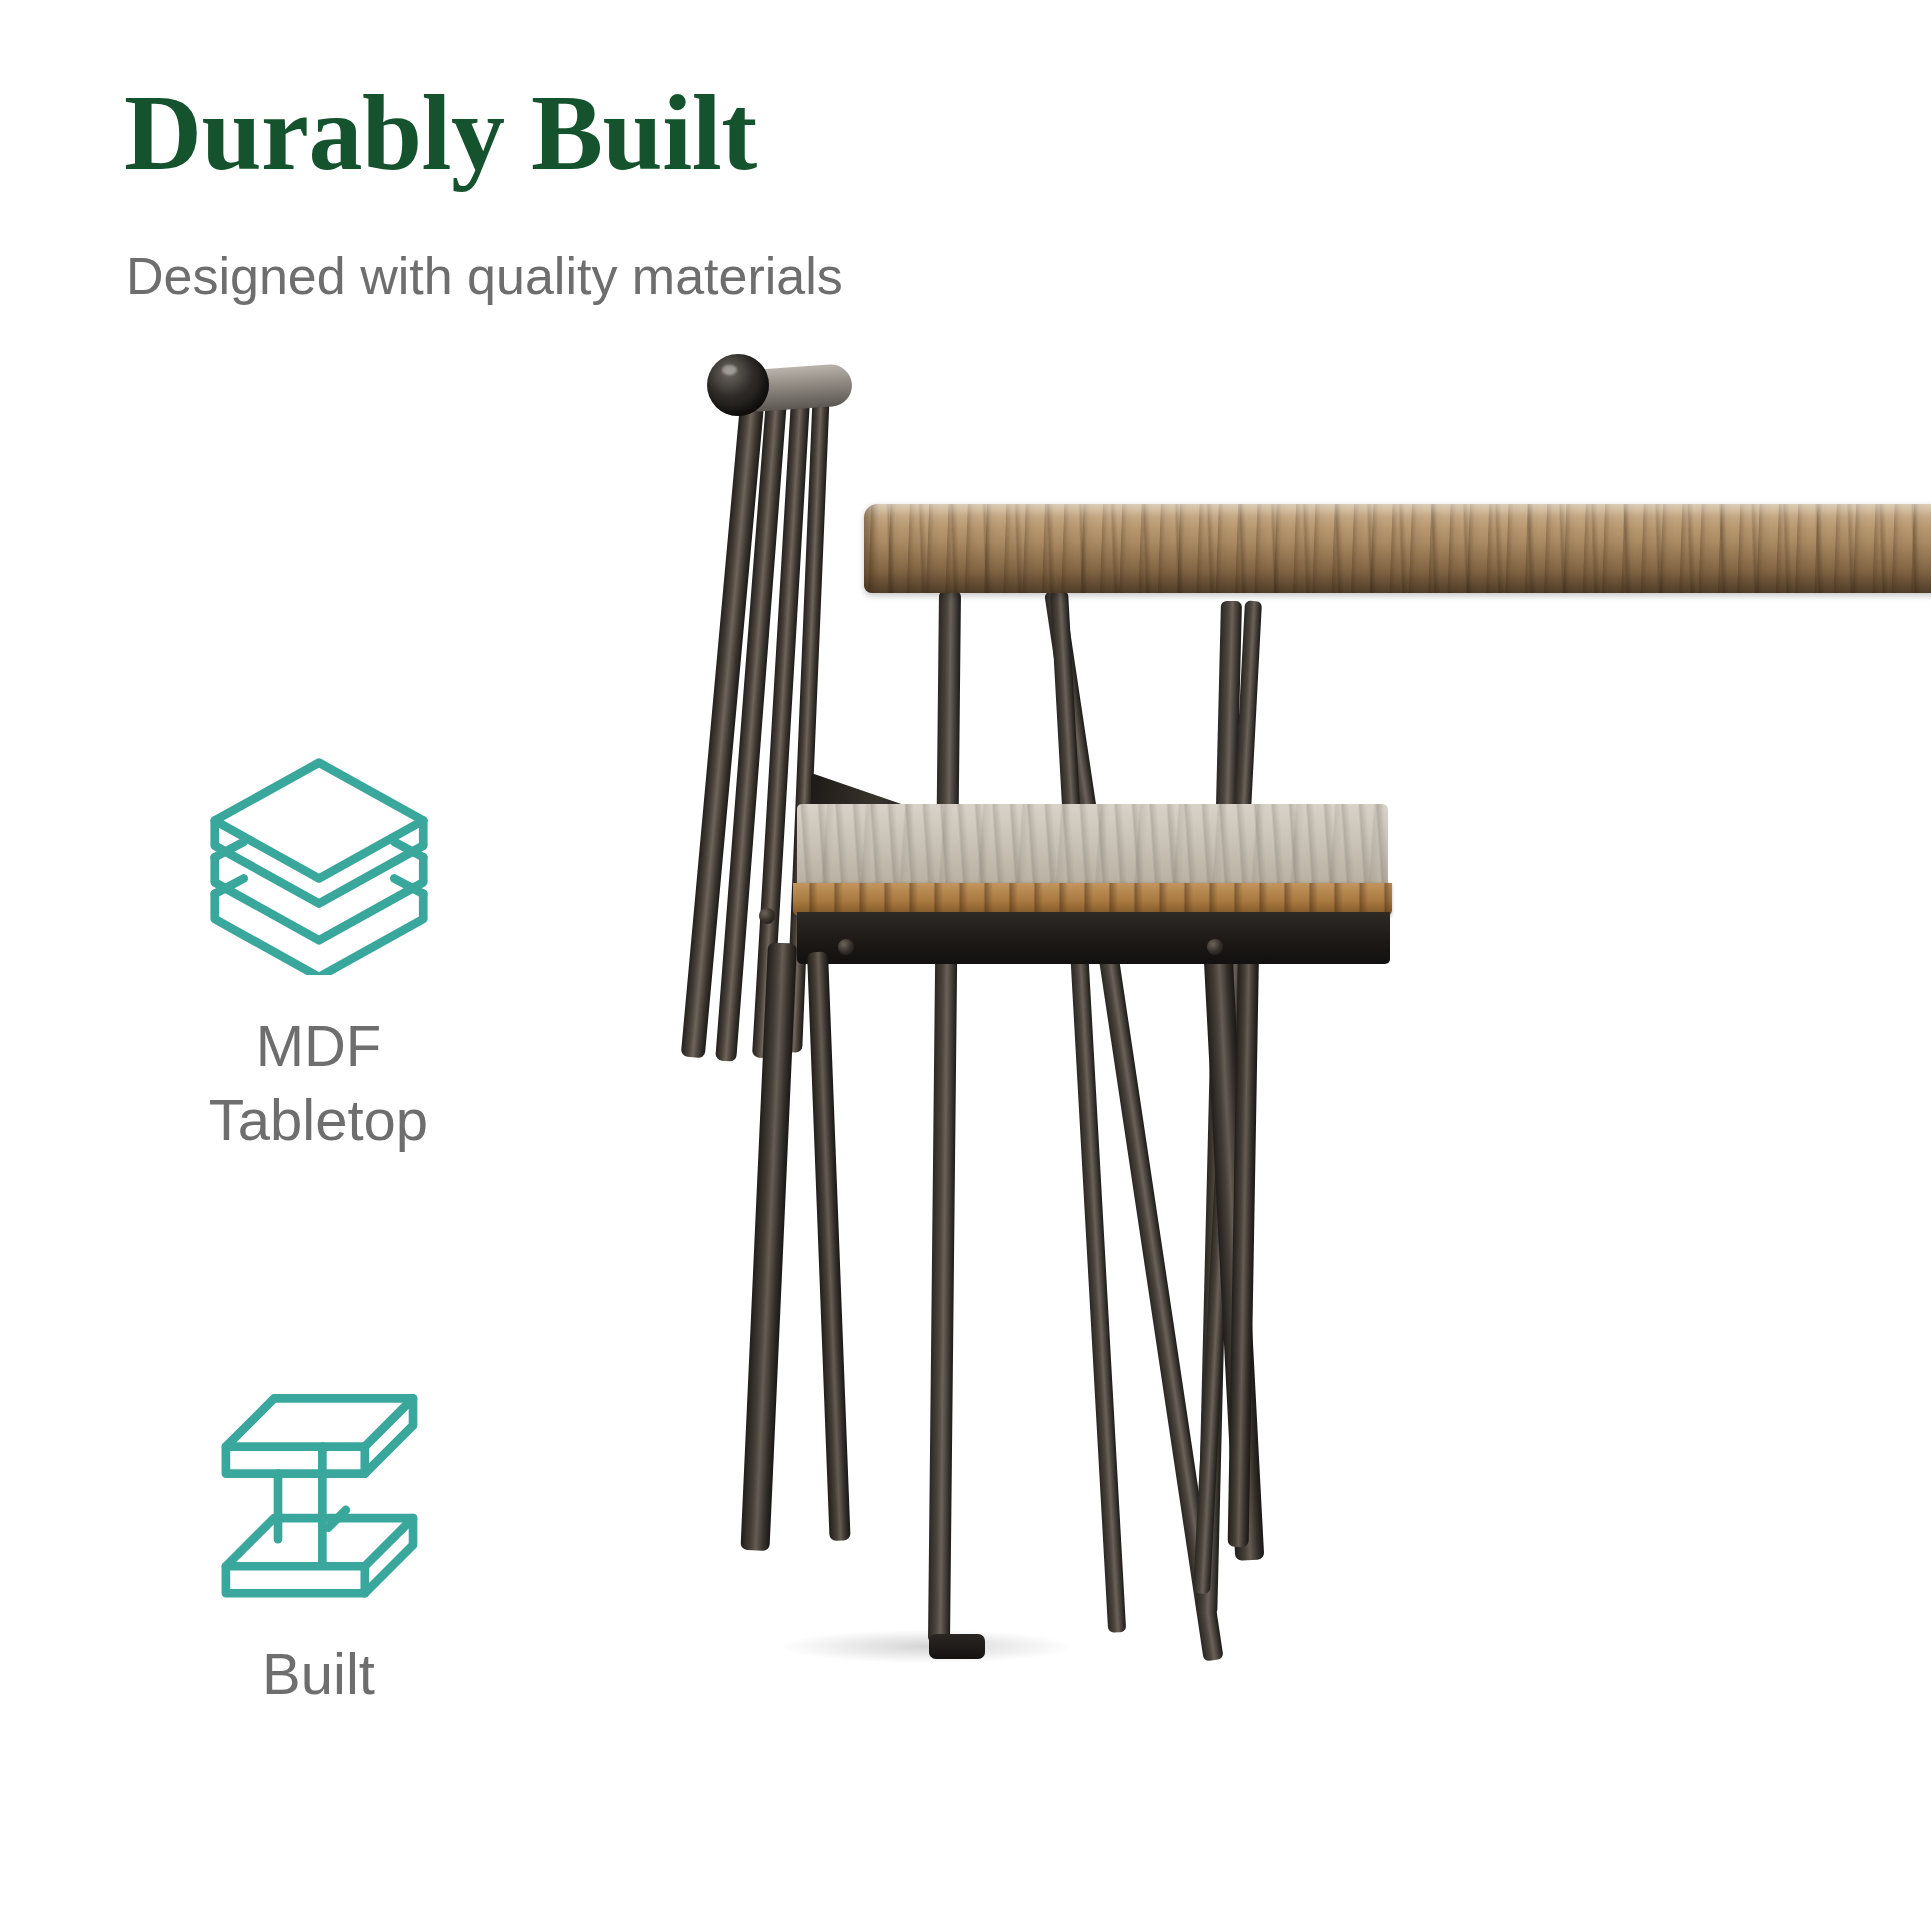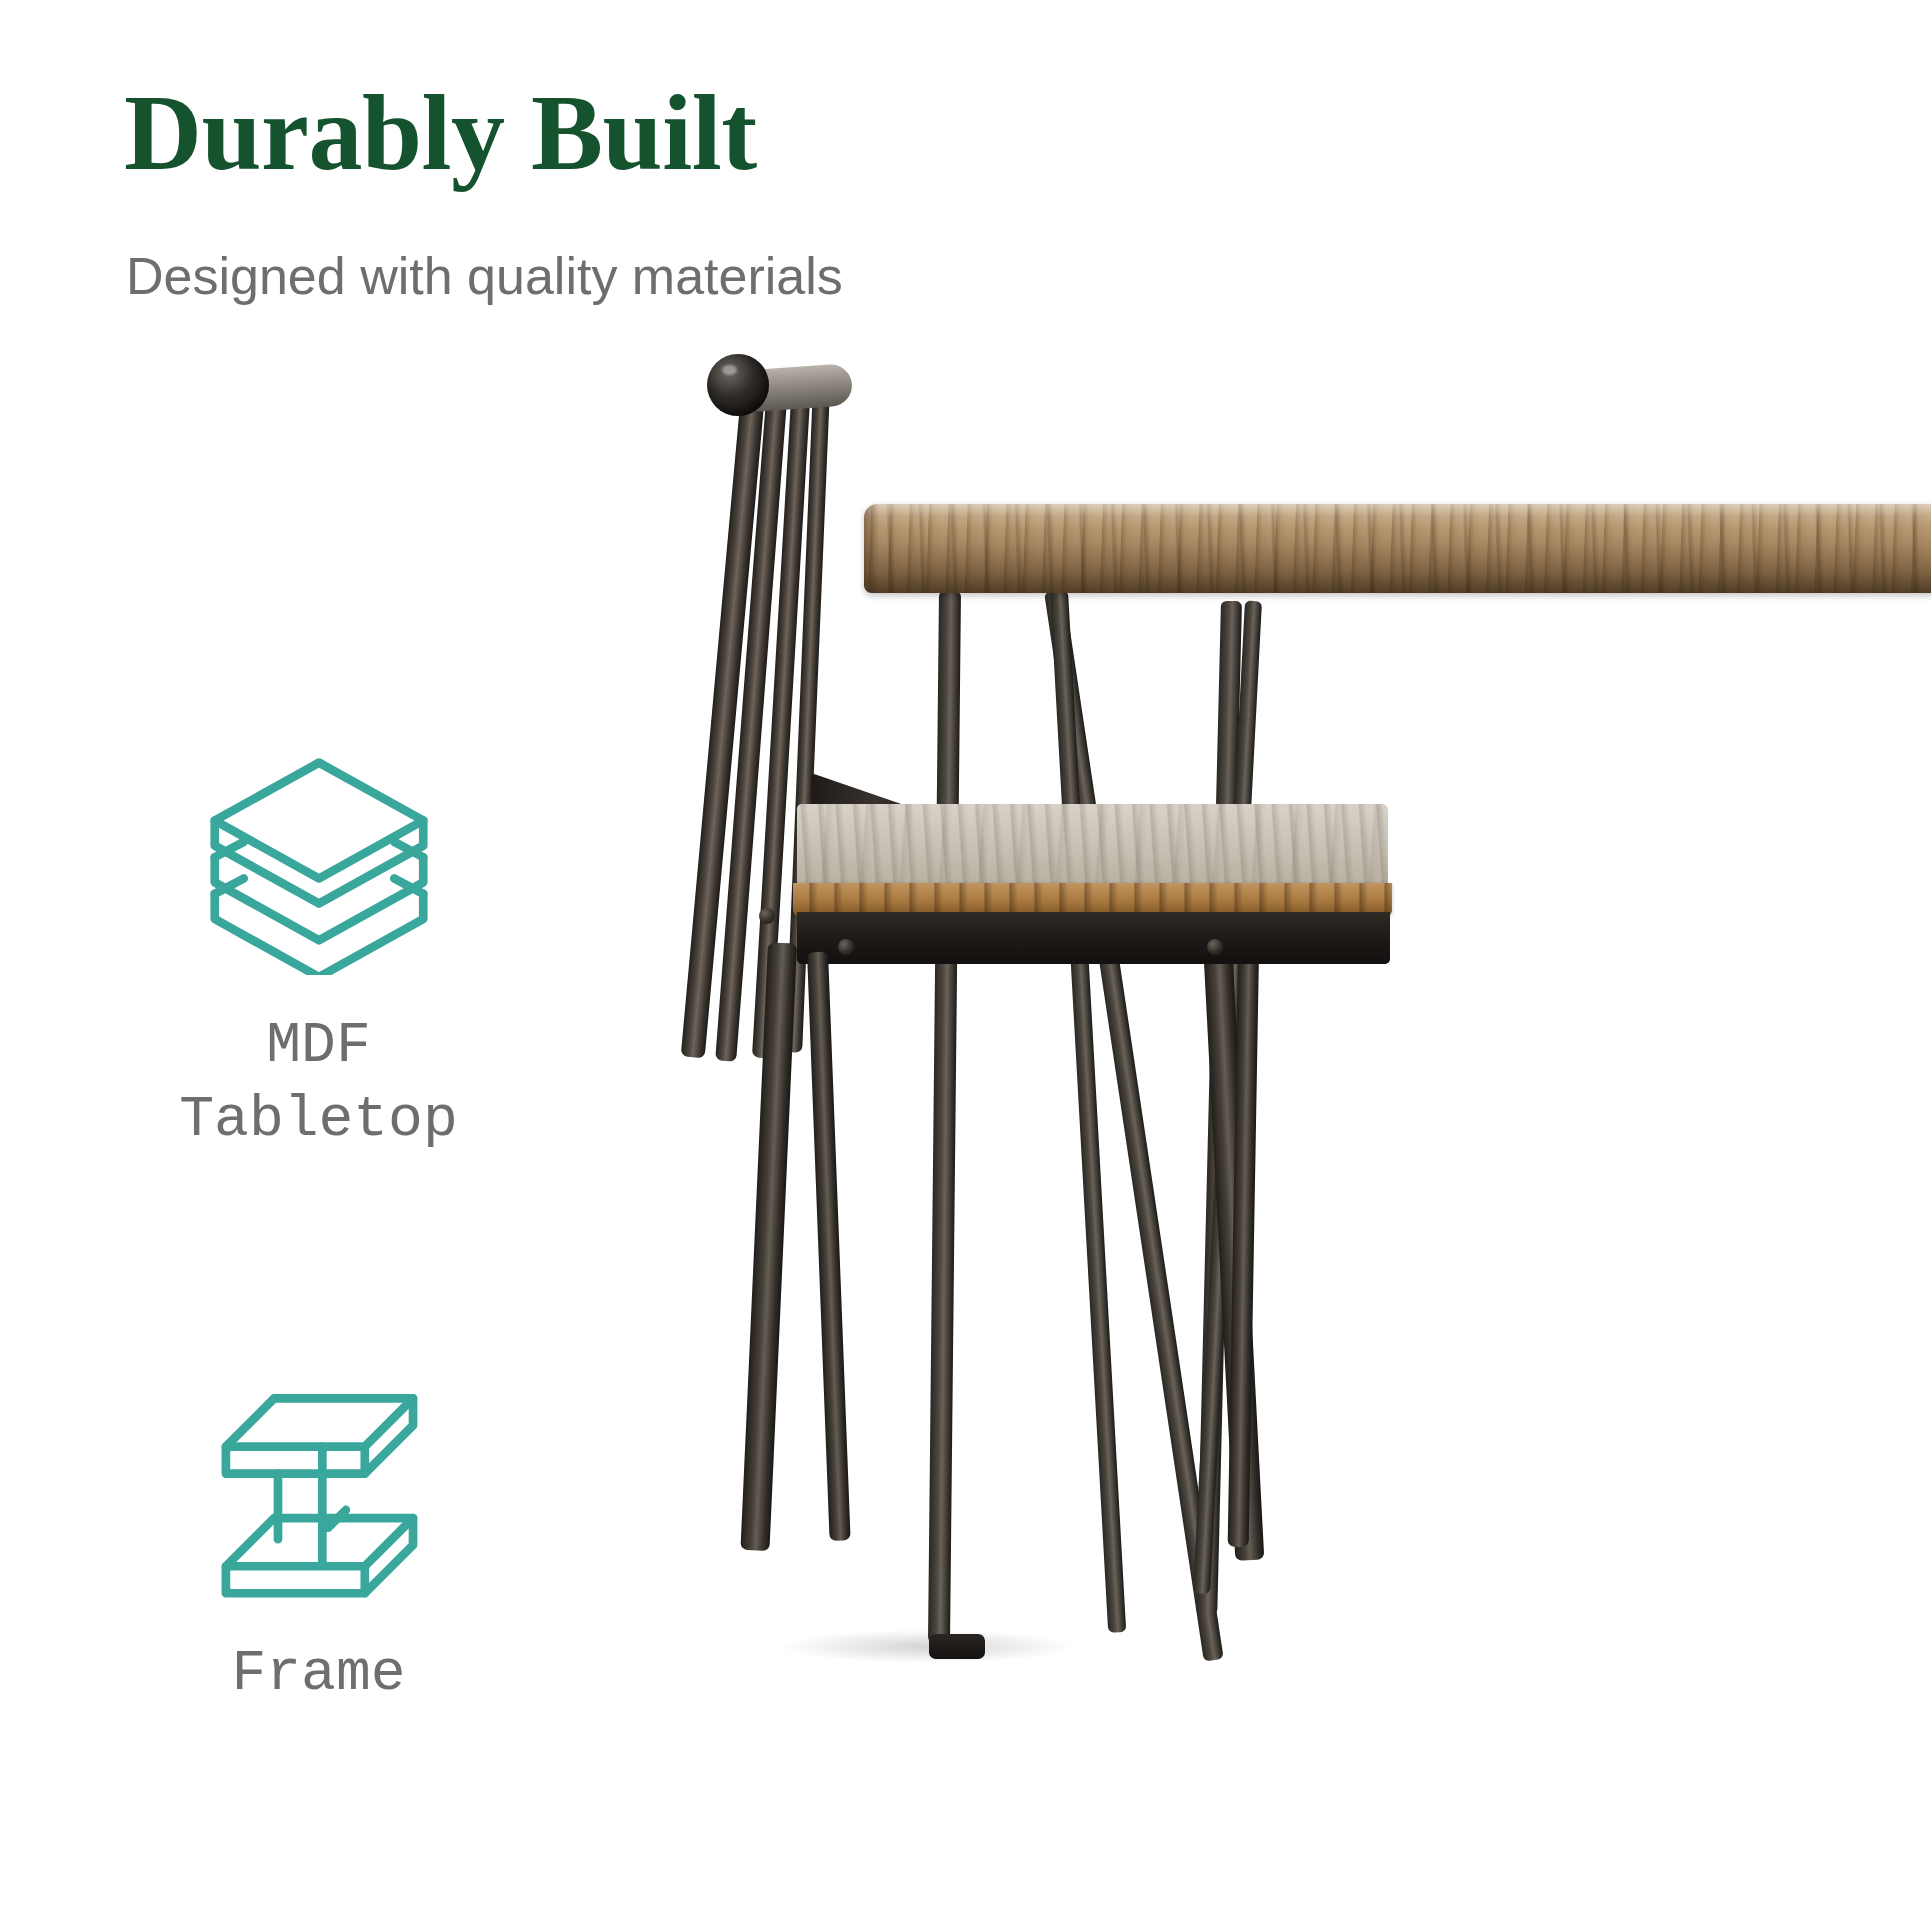--- a/index.html
+++ b/index.html
@@ -49,21 +49,21 @@
     text-align: center;
   }
   .feature .icon-wrap {
     display: flex;
     align-items: center;
     justify-content: center;
     height: 241px;
   }
   .feature .flabel {
     margin-top: 25px;
-    font-family: Liberation Mono, monospace;
+    font-family: Liberation Sans, sans-serif;
     font-weight: 400;
     font-size: 58px;
     line-height: 1.28;
     color: #6e6e6e;
   }
   .feature .flabel span { display: block; }
 
   #feature-mdf   { left: 111px; top: 743px; }
   #feature-steel { left: 111px; top: 1371px; }
 
@@ -298,21 +298,21 @@
         <path d="M112 66 L112 188"></path>
 
         <path d="M12 190 L62 140 L206 140 L206 168 L156 218 L12 218 Z"></path>
         <path d="M12 190 L156 190 L206 140"></path>
         <path d="M156 190 L156 218"></path>
 
         <path d="M118 150 L146 122" stroke-dasharray="26 14"></path>
       </svg>
     </div>
     <div class="flabel">
-      <span>Frame</span>
+      <span>Built</span>
     </div>
   </div>
 
   <div id="photo">
 
     <div class="shadow-pool"></div>
 
     <div class="table-leg" id="tleg-b"></div>
     <div class="table-leg" id="tleg-c"></div>
     <div class="table-leg" id="tleg-d"></div>

